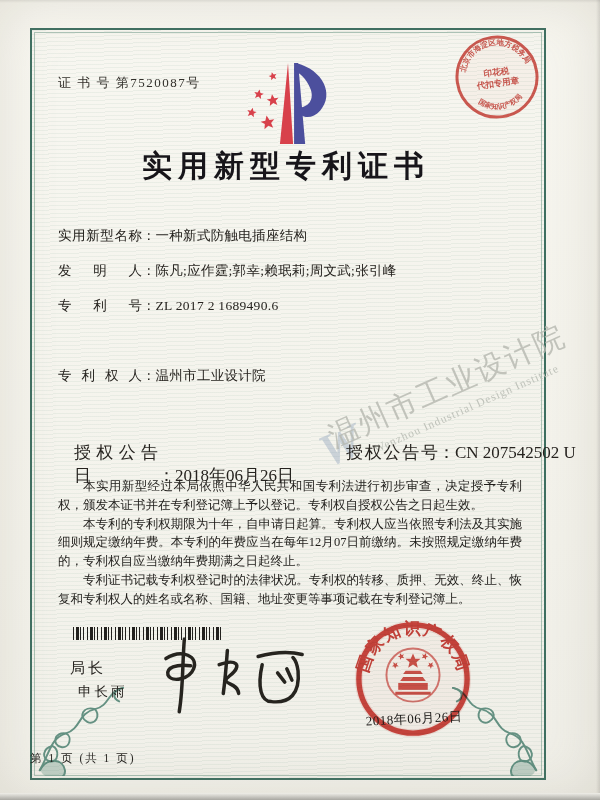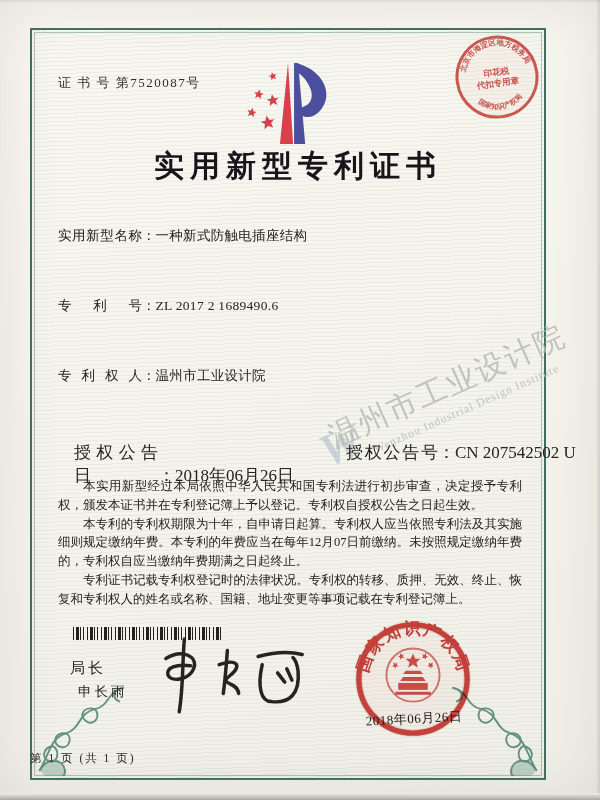--- a/index.html
+++ b/index.html
@@ -23,21 +23,21 @@
   .flourish{position:absolute;width:92px;height:92px;z-index:1;}
   .flourish.bl{left:33px;top:684px;}
   .flourish.br{left:451px;top:684px;transform:scaleX(-1);}
 
   .cert-no{position:absolute;left:58px;top:74px;font-size:13px;letter-spacing:1.5px;color:#33302b;z-index:2;text-align:right;}
   .logo{position:absolute;left:236px;top:50px;width:102px;height:106px;z-index:2;}
   .tax-stamp{position:absolute;left:453px;top:33px;width:88px;height:88px;transform:rotate(-8deg);
              z-index:2;mix-blend-mode:multiply;opacity:.9;}
 
   .title{position:absolute;left:30px;top:146px;width:512px;text-align:center;z-index:2;
-         font-size:30px;font-weight:600;letter-spacing:6px;color:#17151a;padding-left:12px;}
+         font-size:30px;font-weight:600;letter-spacing:6px;color:#17151a;}
 
   .row{position:absolute;left:58px;z-index:2;font-size:13.5px;line-height:19px;}
   .row .lab{display:inline-block;width:84px;text-align:justify;text-align-last:justify;vertical-align:top;}
   .row .col{vertical-align:top;}
   .row .val{display:inline-block;vertical-align:top;max-width:372px;letter-spacing:.3px;text-align:right;}
   .r0{top:226px}.r1{top:261px}.r2{top:296px}.r3{top:331px}.r4{top:366px}.r5{top:401px}
   .row-grant{position:absolute;left:74px;top:441px;z-index:2;font-size:17px;}
   .row-grant .g2{position:absolute;left:272px;top:0;white-space:nowrap;}
   .row-grant .lab2{display:inline-block;width:92px;text-align:justify;text-align-last:justify;}
 
@@ -135,20 +135,23 @@
       <textPath href="#tsBot" startOffset="50%" text-anchor="middle">国家知识产权局</textPath>
     </text>
     <text x="44" y="42" text-anchor="middle" font-size="8.5" fill="#cb463e" font-weight="bold">印花税</text>
     <text x="44" y="53" text-anchor="middle" font-size="8.5" fill="#cb463e" font-weight="bold">代扣专用章</text>
   </svg>
 
   <div class="title">实用新型专利证书</div>
 
   <div class="row r0">
     <span class="lab">实用新型名称</span><span class="col">：</span><span class="val">一种新式防触电插座结构</span>
+  </div>
+  <div class="row r1">
+    <span class="lab">发明人</span><span class="col">：</span><span class="val">陈凡;应作霆;郭幸;赖珉莉;周文武;张引峰</span>
   </div>
   <div class="row r2">
     <span class="lab">专利号</span><span class="col">：</span><span class="val">ZL 2017 2 1689490.6</span>
   </div>
   <div class="row r4">
     <span class="lab">专利权人</span><span class="col">：</span><span class="val">温州市工业设计院</span>
   </div>
   <div class="row-grant">
     <span>
       <span class="lab lab2" style="width:84px">授权公告日</span><span>：</span><span>2018年06月26日</span>

